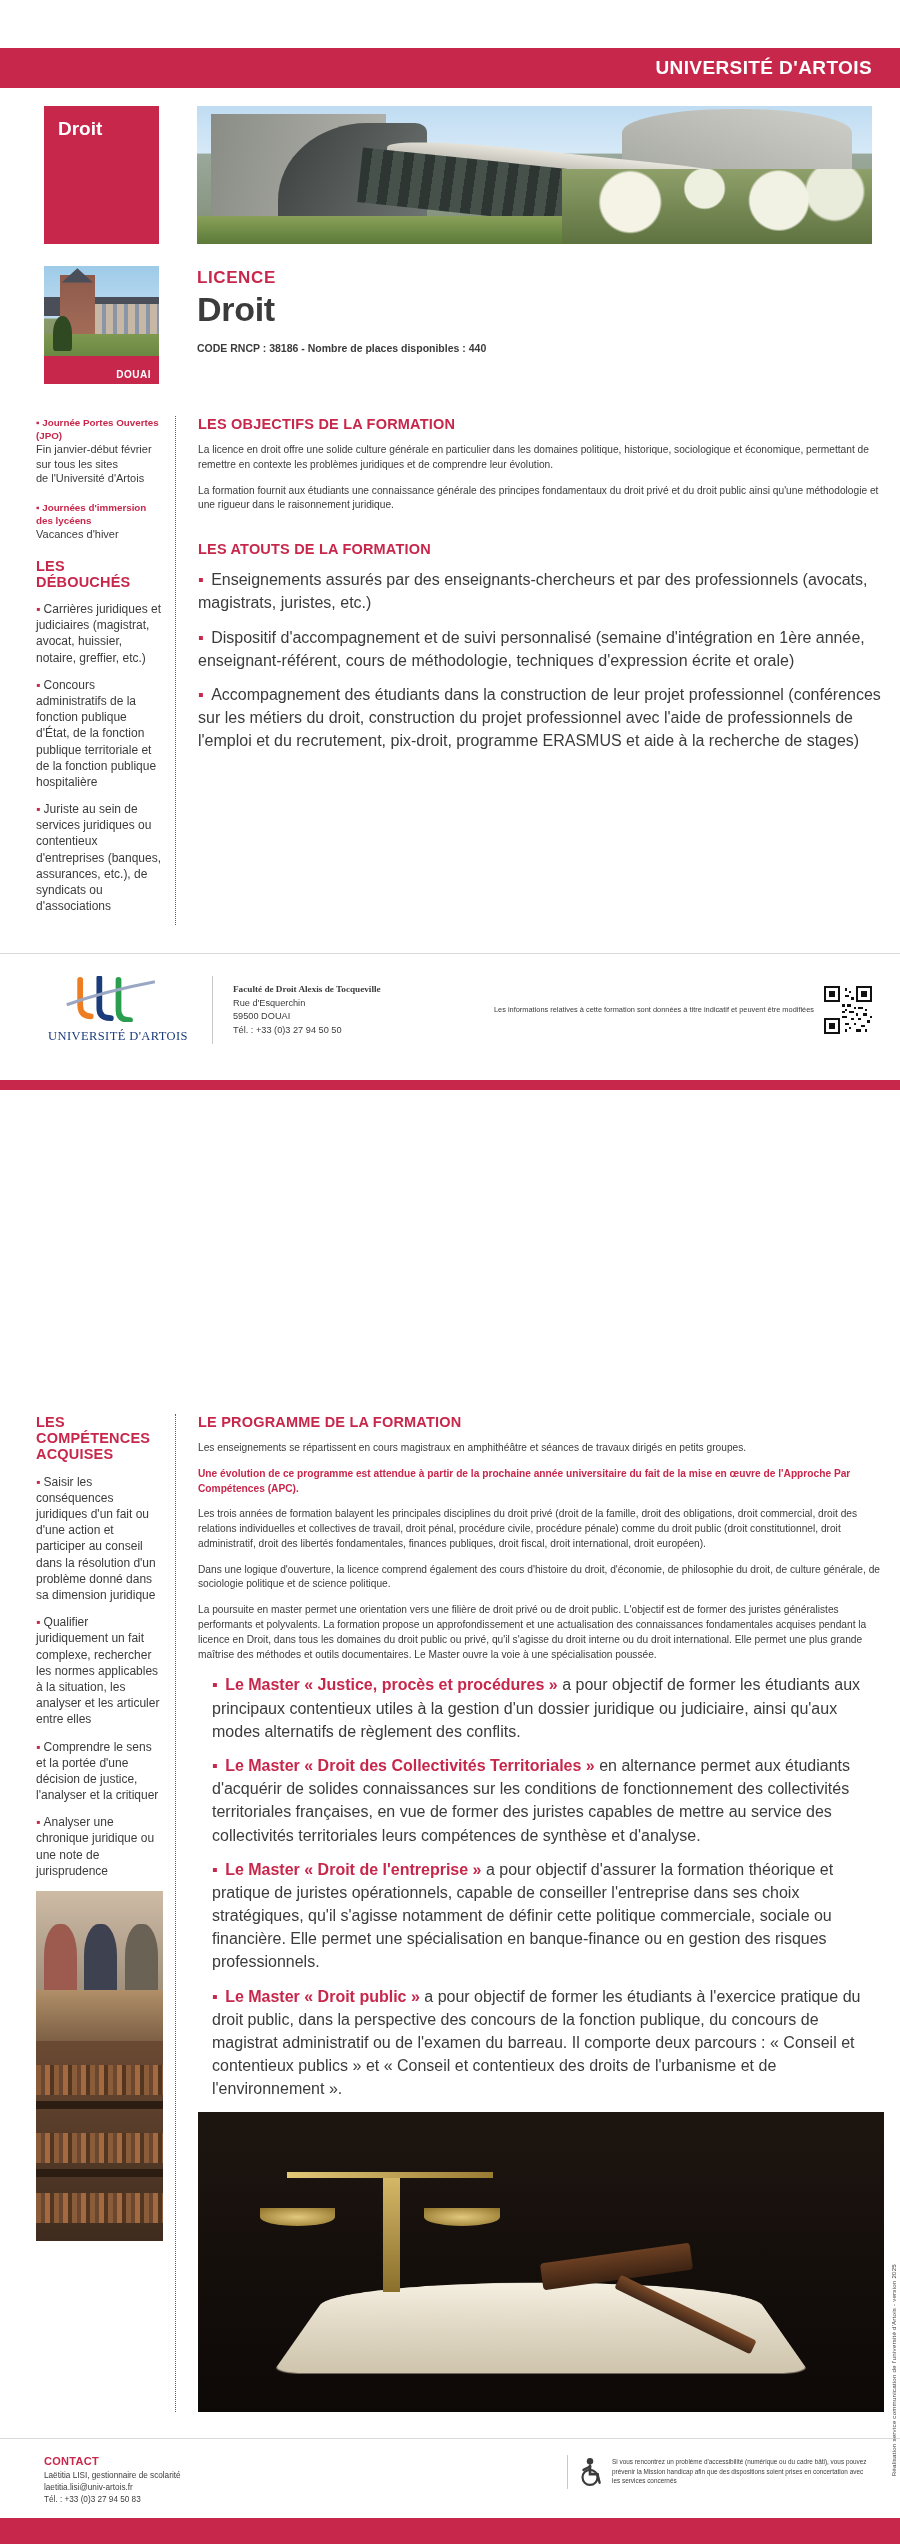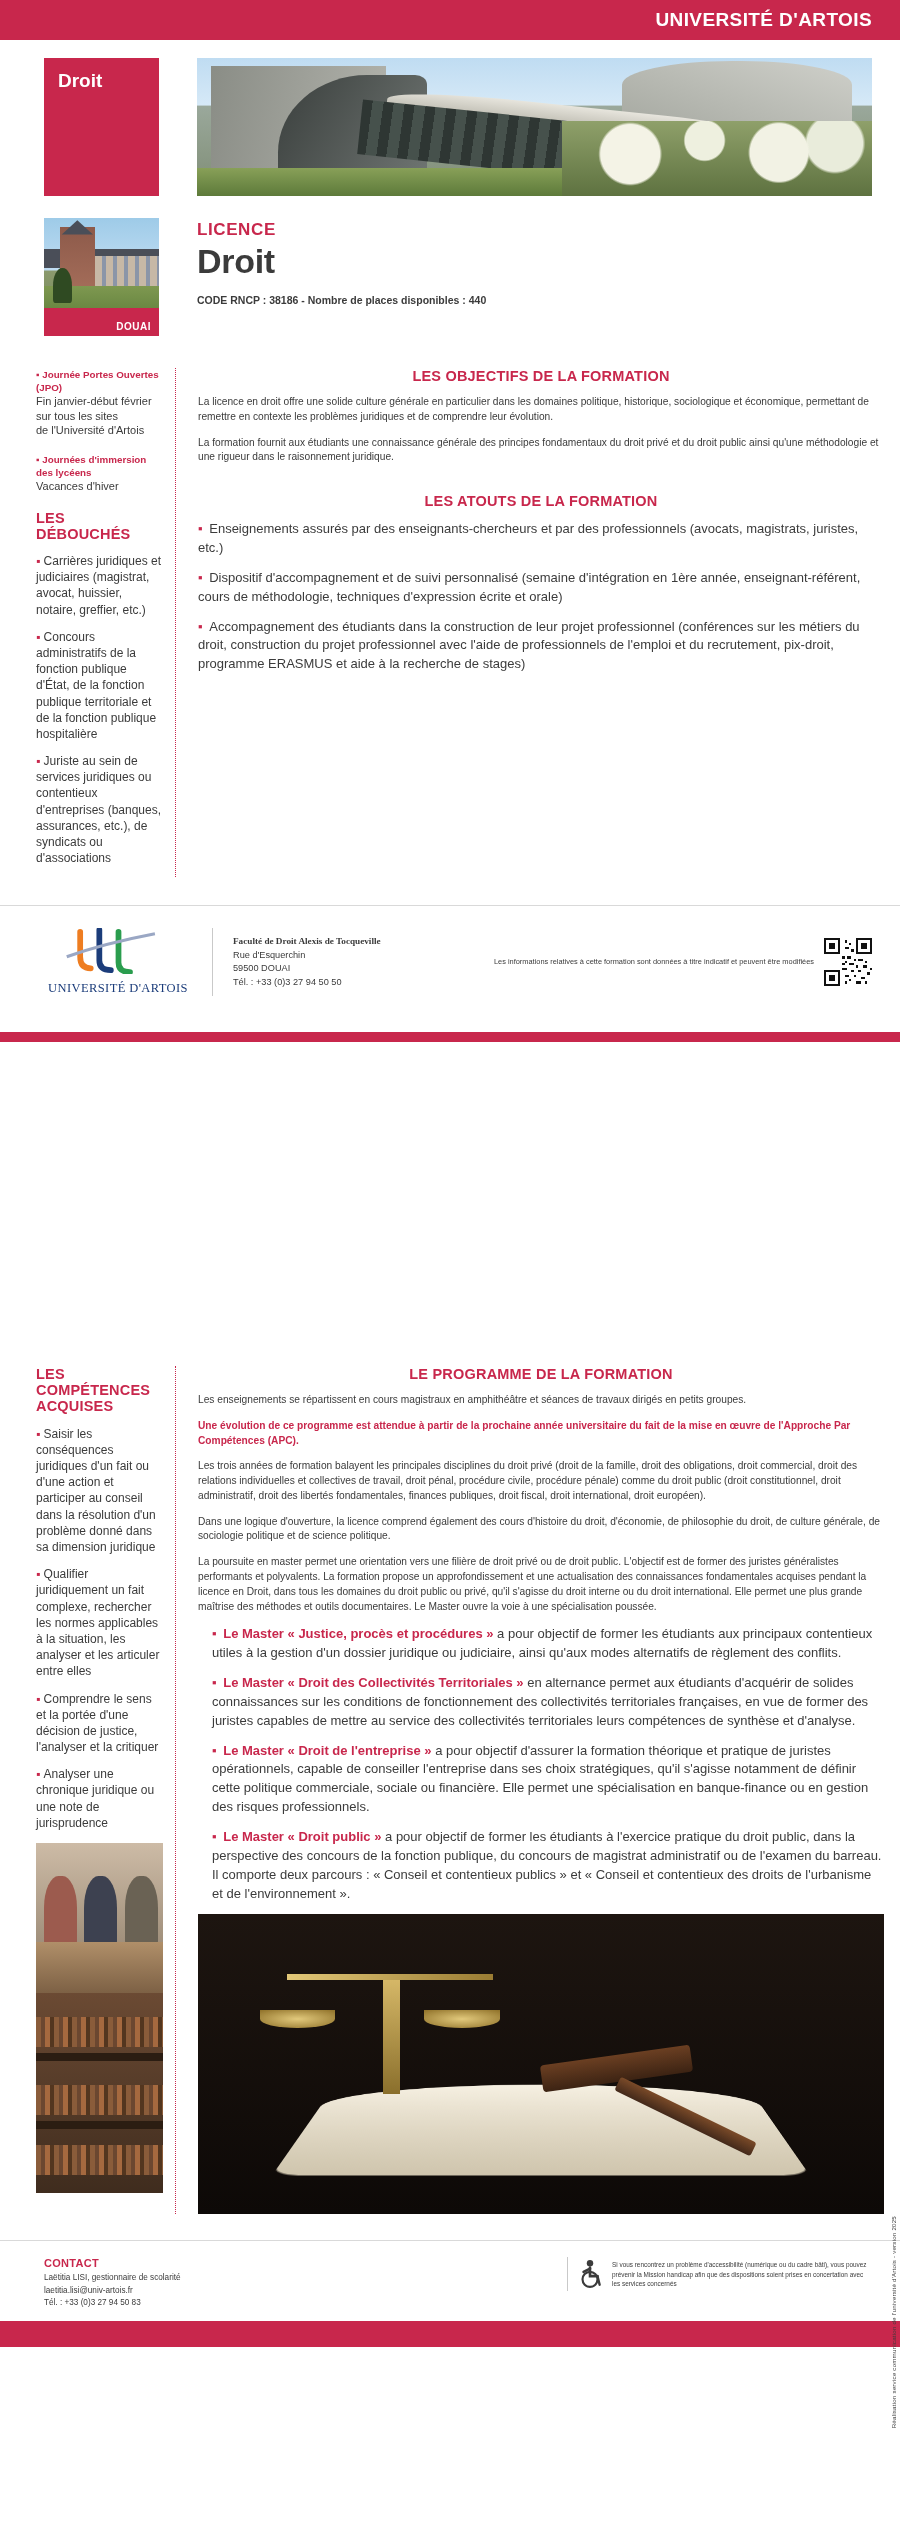--- a/index.html
+++ b/index.html
@@ -6,21 +6,21 @@
   html, body {
     width: 900px;
     background: #ffffff;
     font-family: "Liberation Sans", sans-serif;
     color: #3b3b3b;
   }
   body { width: 900px; height: 2548px; position: relative; overflow: hidden; }
 
   
   .page { position: relative; width: 900px; background:#fff; }
-  .page-1 { height: 1344px; }
+  .page-1 { height: 1344px; margin-top: 48px; }
   .page-2 { height: 1204px; }
 
   .top-band {
     height: 40px;
     background: #c8274c;
     display: flex;
     align-items: center;
     justify-content: flex-end;
     padding-right: 28px;
   }
@@ -159,25 +159,25 @@
 
   .side-title {
     color:#c8274c; font-size:14.5px; font-weight:bold;
     margin: 16px 0 11px 0; letter-spacing:.2px; line-height:1.12;
   }
   .side-li { font-size:12px; line-height:1.35; margin-bottom:11px; color:#3b3b3b; }
   .sq { color:#c8274c; font-weight:bold; }
 
   .sec-title {
     color:#c8274c; font-size:14.5px; font-weight:bold;
-    letter-spacing:.2px; margin-bottom: 11px; text-align: center;
+    letter-spacing:.2px; margin-bottom: 11px;
   }
   .sec-title.mt { margin-top: 28px; }
   .para { font-size:10.2px; line-height:1.45; margin-bottom:11px; color:#3b3b3b; }
-  .bullet { font-size:13px; line-height:1.45; margin-bottom:11px; color:#3b3b3b; padding-left:0; }
+  .bullet { font-size:16px; line-height:1.45; margin-bottom:11px; color:#3b3b3b; padding-left:0; }
   .bullet .sq { margin-right:3px; }
 
   
   .pg-sep { height: 10px; background:#c8274c; margin-top: 18px; }
   .pg-sep-thin { height:1px; background:#d9d9d9; }
 
   
   .foot-strip {
     display:flex; align-items:center; gap:0;
     padding: 22px 28px 18px 44px;

